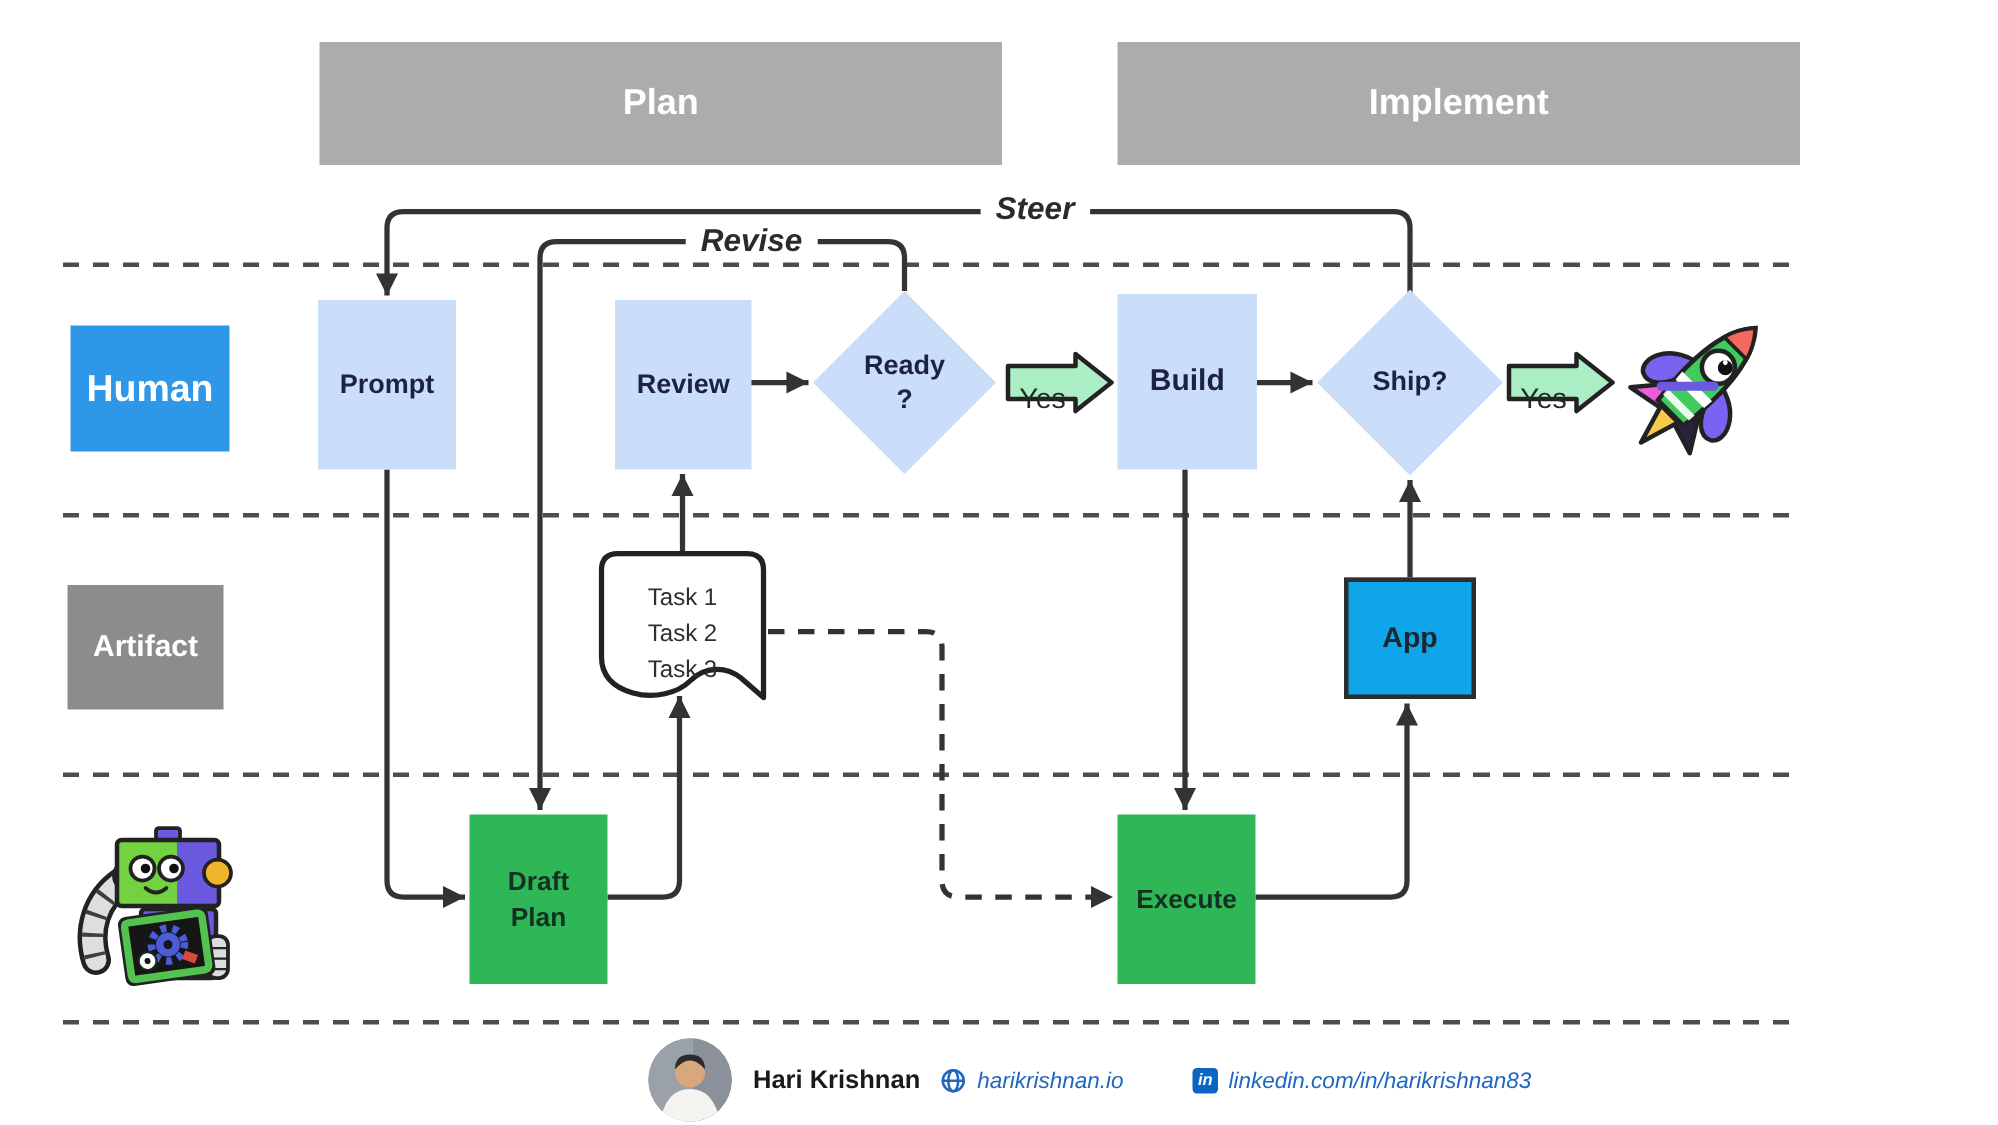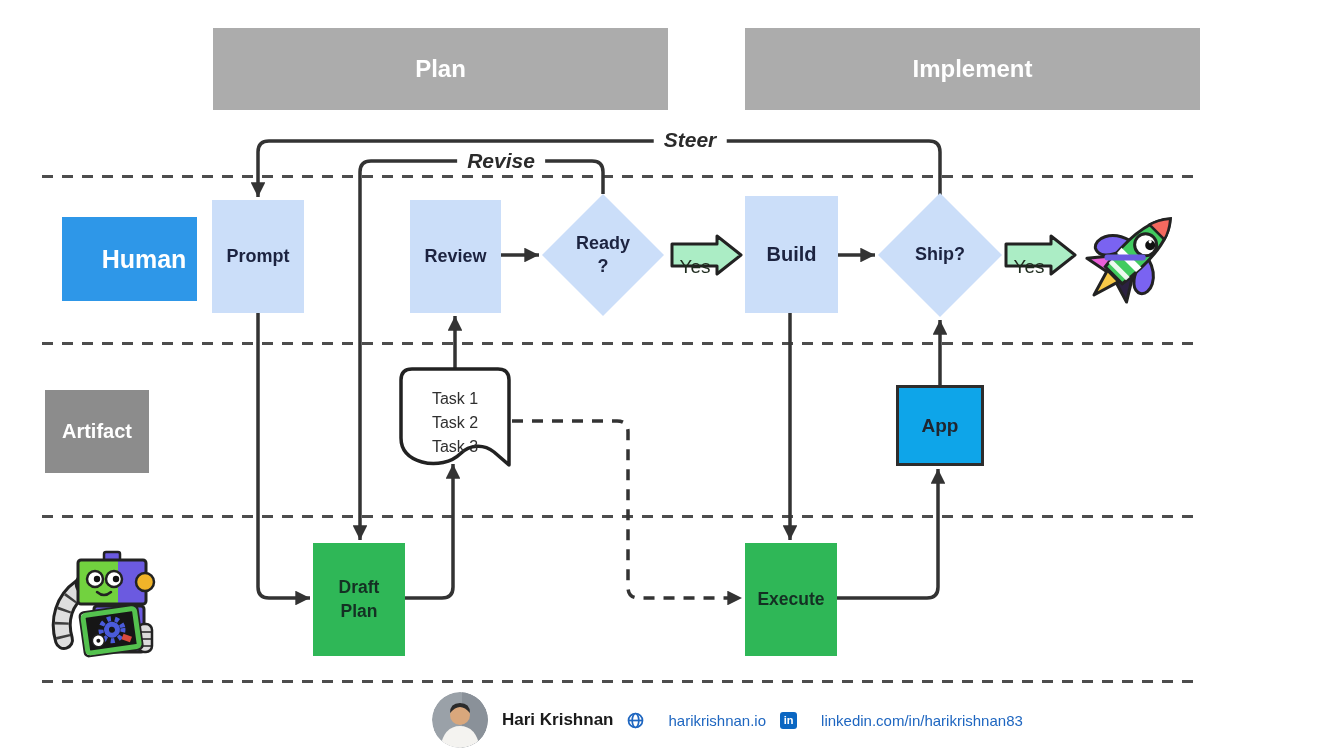--- a/index.html
+++ b/index.html
@@ -49,24 +49,24 @@
     color:#1E2B1E;font-size:19px;font-weight:400;
   }
   
   .doc-text{
     position:absolute;left:0;top:21px;width:114px;display:flex;flex-direction:column;align-items:center;
     color:#2F2F2F;font-size:16px;line-height:24px;font-weight:400;
   }
   
   .footer{display:flex;align-items:center;gap:14px;}
   .footer-name{font-size:17px;font-weight:700;color:#1A1A1A;}
-  .footer-link{display:flex;align-items:center;gap:24px;color:#1E66C0;font-size:15px;}
+  .footer-link{display:flex;align-items:center;gap:7px;color:#1E66C0;font-size:15px;font-style:italic;}
   .li-badge{
     width:17px;height:17px;background:#0A66C2;border-radius:3px;color:#fff;
-    display:flex;align-items:center;justify-content:center;font-size:11px;font-weight:700;
+    display:flex;align-items:center;justify-content:center;font-size:11px;font-weight:700;margin-left:32px;
   }
   .avatar{width:56px;height:56px;border-radius:50%;overflow:hidden;display:block;}
 </style>
 </head>
 <body>
 
 <div id="canvas">
 
   <div class="phase abs" style="left:213px;top:28px;width:455px;height:82px;">
     <span>Plan</span>
@@ -97,21 +97,21 @@
       <path d="M790 313 V540" marker-end="url(#arw)"></path>
       <path stroke-dasharray="11 9" d="M512 421 H617 Q628 421 628 432 V587 Q628 598 639 598 H742" marker-end="url(#arw)"></path>
       <path d="M837 598 H927 Q938 598 938 587 V469" marker-end="url(#arw)"></path>
       <path d="M940 385 V320" marker-end="url(#arw)"></path>
     </g>
   </svg>
 
   <div class="loop-label abs" style="left:690px;top:140px;">Steer</div>
   <div class="loop-label abs" style="left:501px;top:161px;">Revise</div>
 
-  <div class="lane-label lane-human abs" style="left:62px;top:217px;width:106px;height:84px;padding-left:29px;">
+  <div class="lane-label lane-human abs" style="left:47px;top:217px;width:106px;height:84px;">
     <span>Human</span>
   </div>
   <div class="lane-label lane-artifact abs" style="left:45px;top:390px;width:104px;height:83px;">
     <span>Artifact</span>
   </div>
 
   <svg class="abs" style="left:48px;top:548px;" width="112" height="112" viewBox="0 0 112 112">
     <path d="M33 40 C16 52 10 72 16 92" stroke="#222" stroke-width="20" fill="none" stroke-linecap="round"></path>
     <path d="M33 40 C16 52 10 72 16 92" stroke="#DEDEDE" stroke-width="14" fill="none" stroke-linecap="round"></path>
     <path d="M33 40 C16 52 10 72 16 92" stroke="#222" stroke-width="14" fill="none" stroke-dasharray="2.5 11" opacity="0.85"></path>

